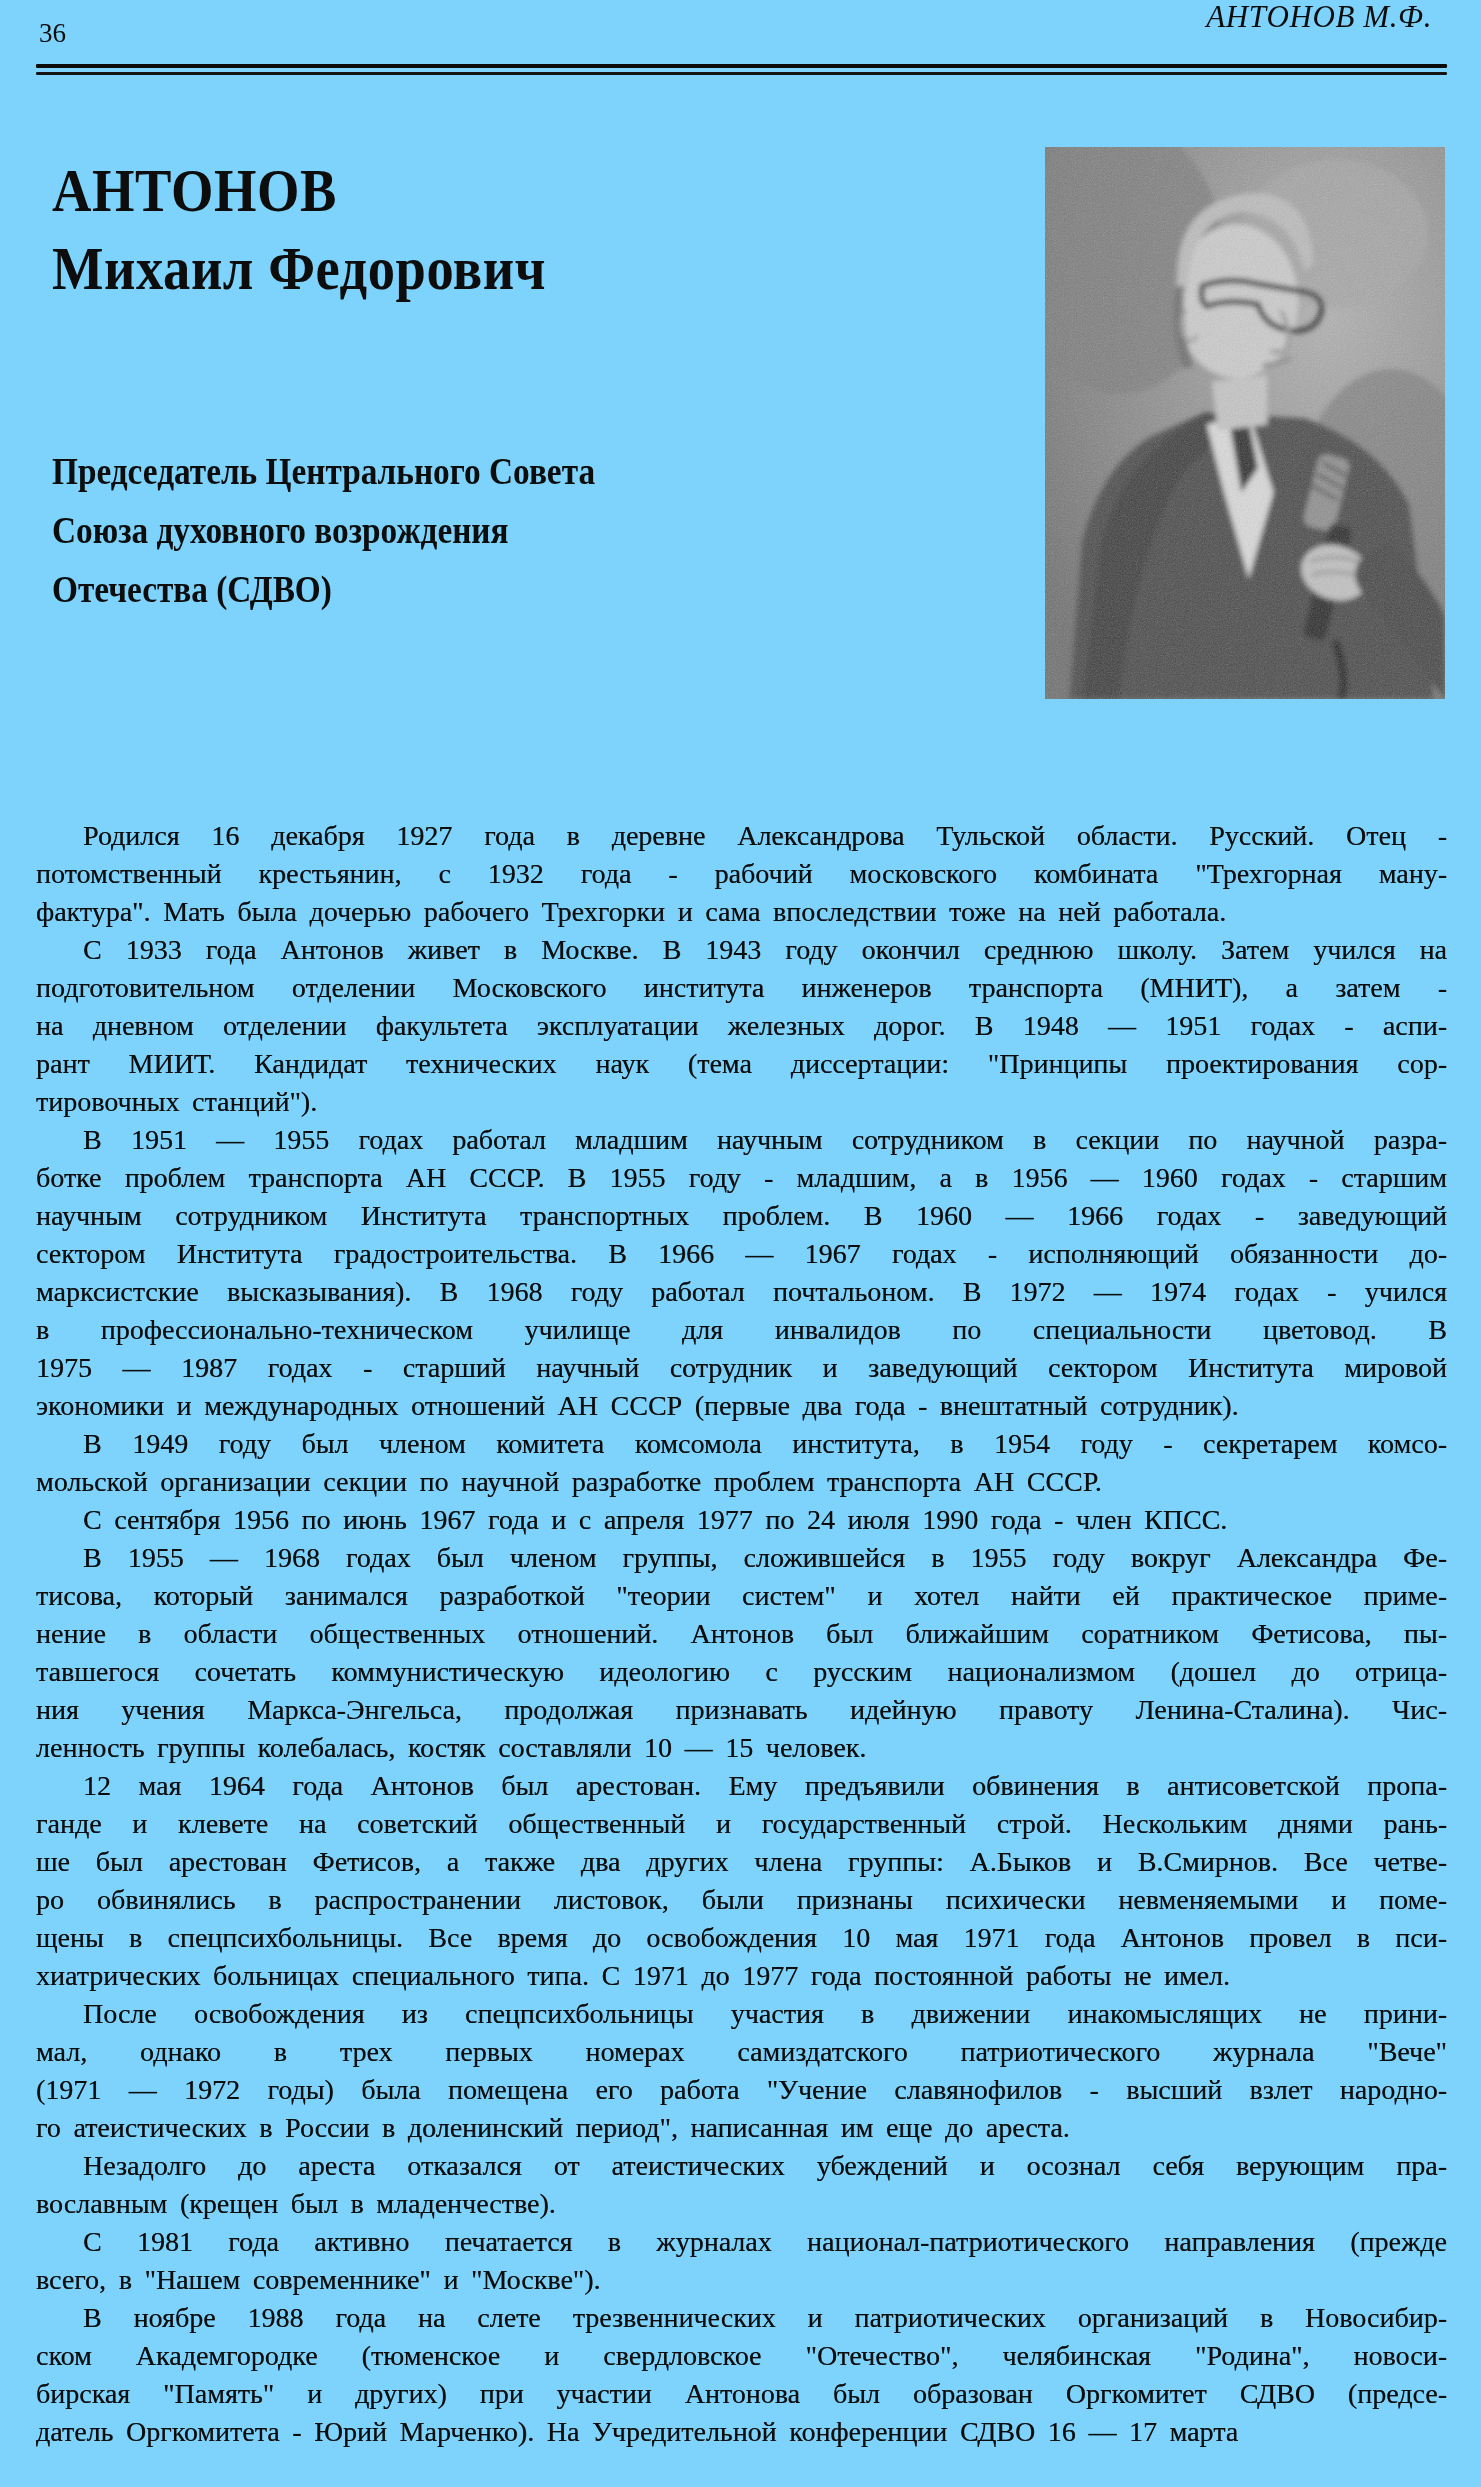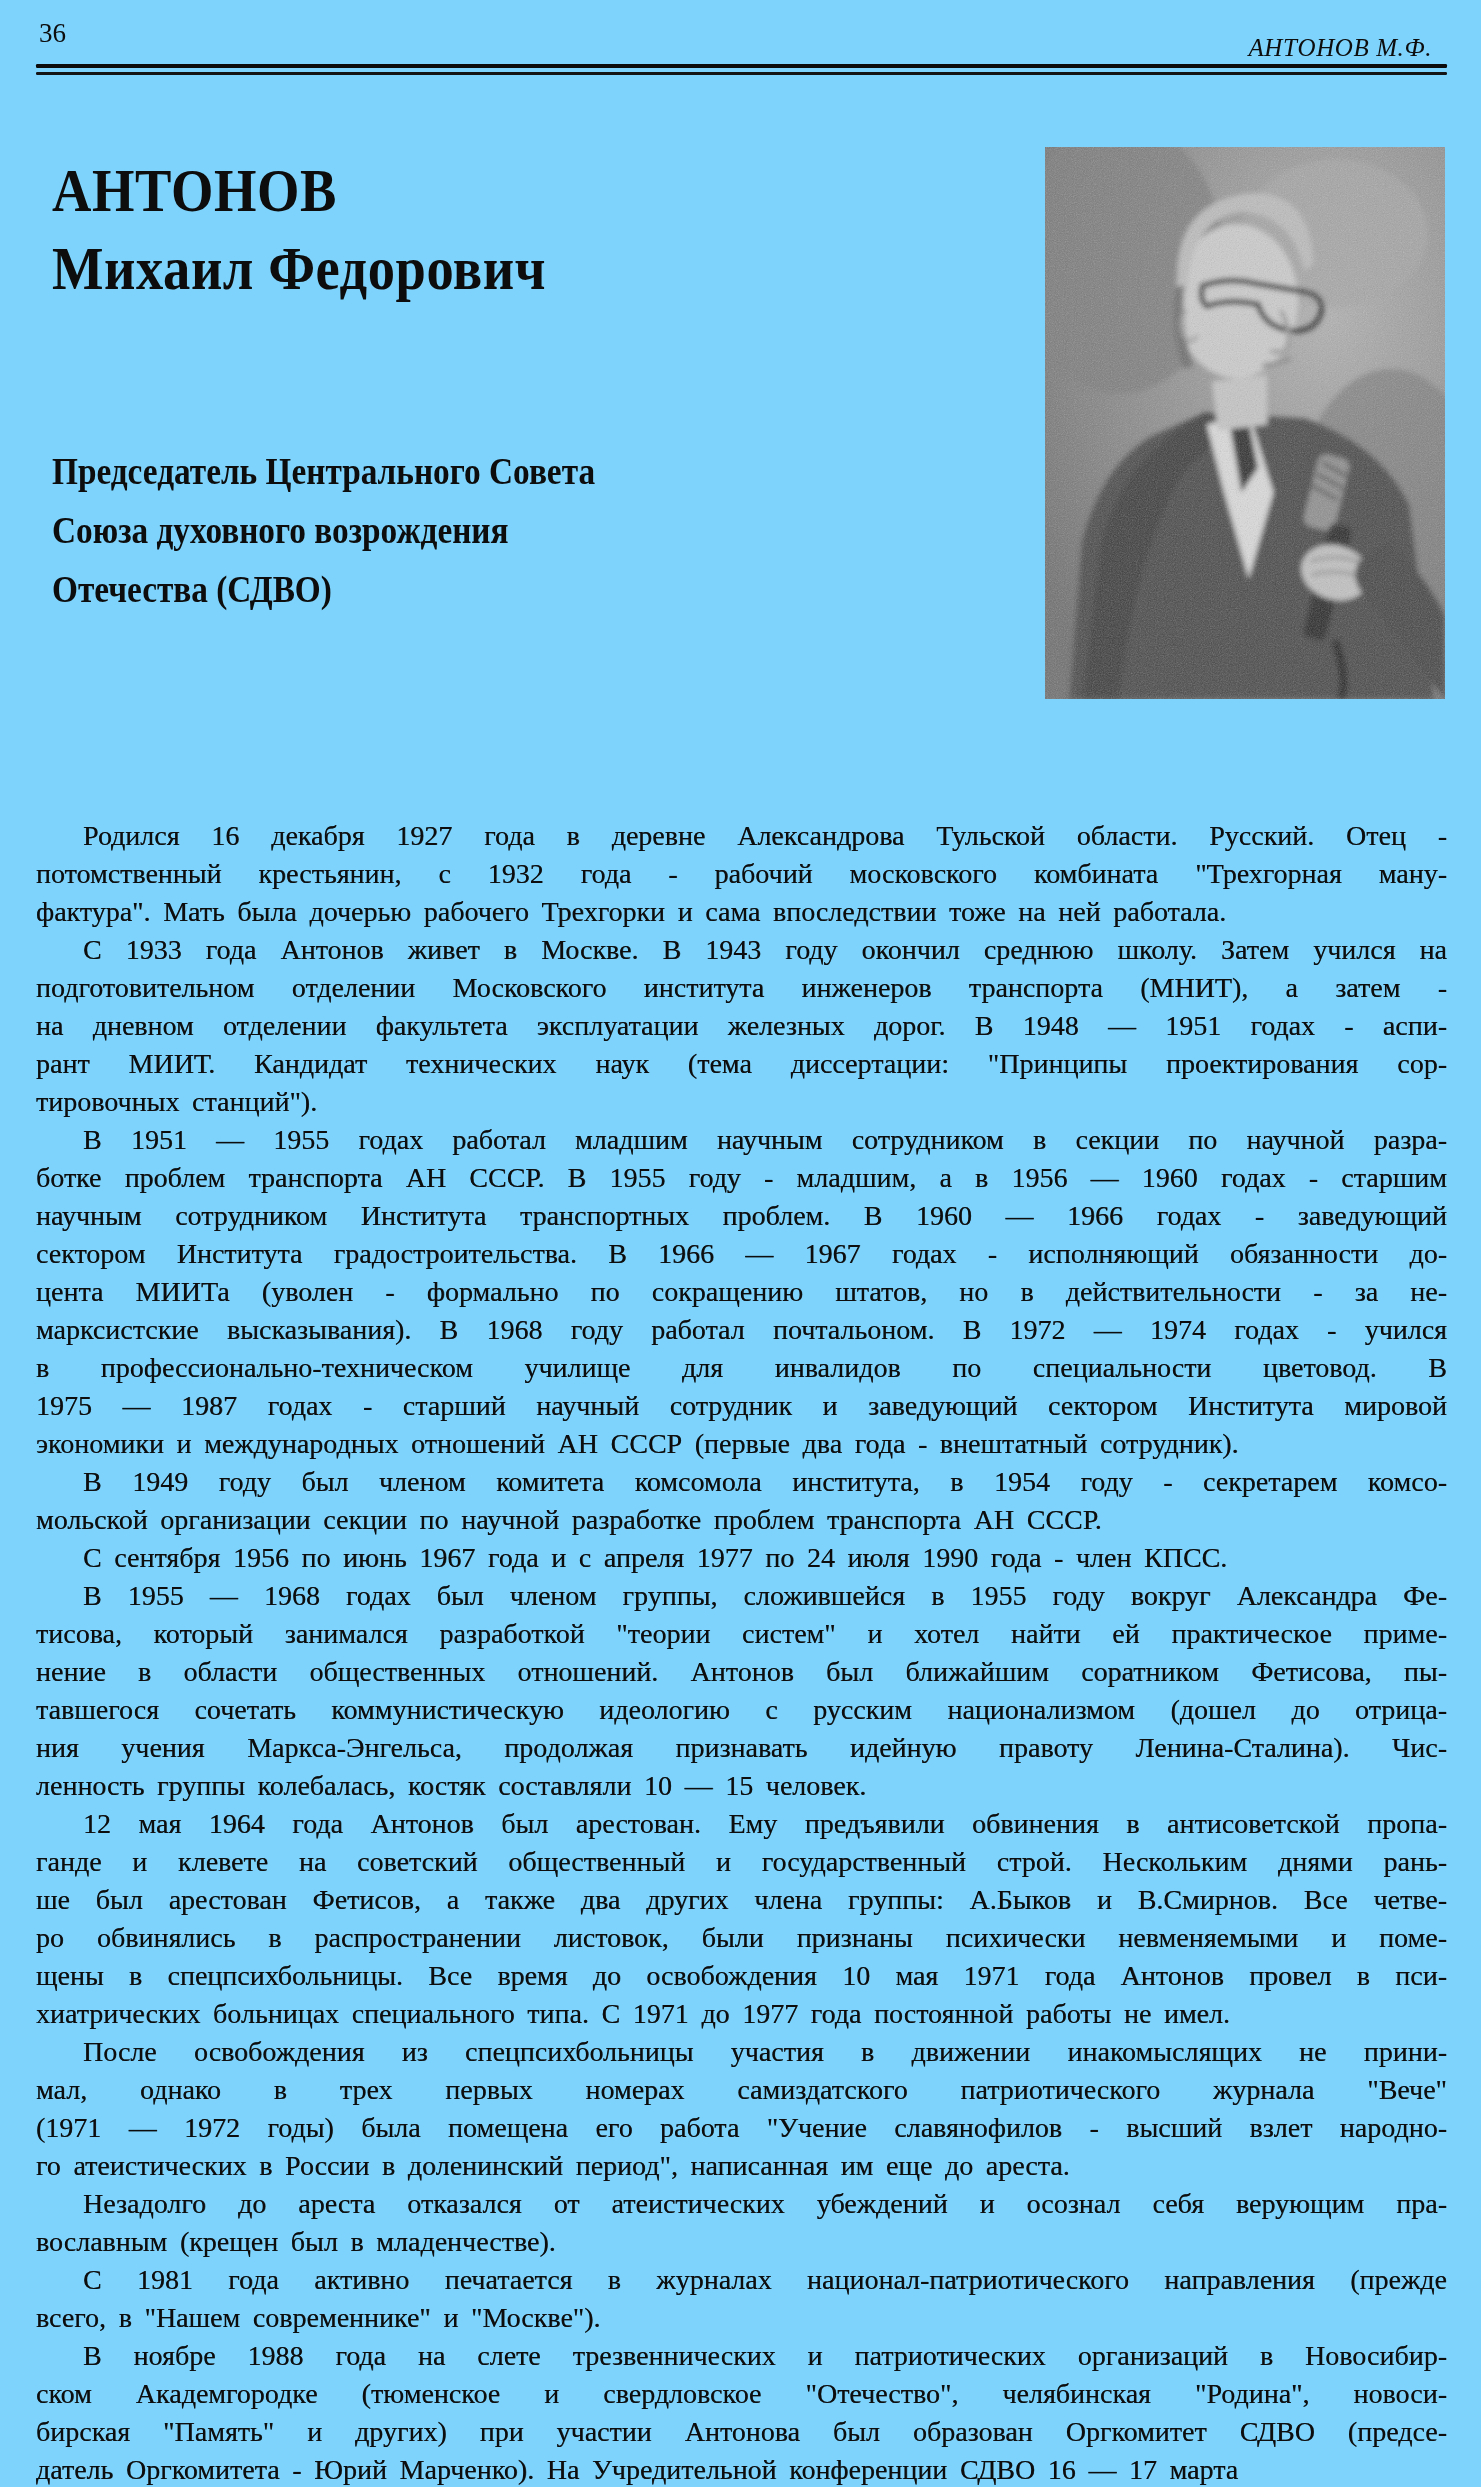--- a/index.html
+++ b/index.html
@@ -10,22 +10,22 @@
     font-family:"Liberation Serif","DejaVu Serif",serif;
     color:#0d0d0d;
     overflow:hidden;
   }
   
   .page-number{
     position:absolute;left:39px;top:20px;
     font-size:27px;line-height:27px;
   }
   .running-head{
-    position:absolute;right:49px;top:32px;
-    font-size:25px;line-height:31px;
+    position:absolute;right:49px;top:1px;
+    font-size:31px;line-height:31px;
     font-style:italic;
     letter-spacing:0.6px;
   }
   .rule-top{
     position:absolute;left:36px;top:64px;width:1411px;height:3.7px;
     background:#0b0b0b;border-radius:1.2px;
   }
   .rule-bottom{
     position:absolute;left:36px;top:72px;width:1411px;height:2.5px;
     background:#141414;border-radius:1.2px;
@@ -153,21 +153,20 @@
       <div class="line last">фактура". Мать была дочерью рабочего Трехгорки и сама впоследствии тоже на ней работала.</div>
       <div class="line first">С 1933 года Антонов живет в Москве. В 1943 году окончил среднюю школу. Затем учился на</div>
       <div class="line">подготовительном отделении Московского института инженеров транспорта (МНИТ), а затем -</div>
       <div class="line">на дневном отделении факультета эксплуатации железных дорог. В 1948 — 1951 годах - аспи-</div>
       <div class="line">рант МИИТ. Кандидат технических наук (тема диссертации: "Принципы проектирования сор-</div>
       <div class="line last">тировочных станций").</div>
       <div class="line first">В 1951 — 1955 годах работал младшим научным сотрудником в секции по научной разра-</div>
       <div class="line">ботке проблем транспорта АН СССР. В 1955 году - младшим, а в 1956 — 1960 годах - старшим</div>
       <div class="line">научным сотрудником Института транспортных проблем. В 1960 — 1966 годах - заведующий</div>
       <div class="line">сектором Института градостроительства. В 1966 — 1967 годах - исполняющий обязанности до-</div>
-      <div class="line">цента МИИТа (уволен - формально по сокращению штатов, но в действительности - за не-</div>
       <div class="line">марксистские высказывания). В 1968 году работал почтальоном. В 1972 — 1974 годах - учился</div>
       <div class="line">в профессионально-техническом училище для инвалидов по специальности цветовод. В</div>
       <div class="line">1975 — 1987 годах - старший научный сотрудник и заведующий сектором Института мировой</div>
       <div class="line last">экономики и международных отношений АН СССР (первые два года - внештатный сотрудник).</div>
       <div class="line first">В 1949 году был членом комитета комсомола института, в 1954 году - секретарем комсо-</div>
       <div class="line last">мольской организации секции по научной разработке проблем транспорта АН СССР.</div>
       <div class="line first last">С сентября 1956 по июнь 1967 года и с апреля 1977 по 24 июля 1990 года - член КПСС.</div>
       <div class="line first">В 1955 — 1968 годах был членом группы, сложившейся в 1955 году вокруг Александра Фе-</div>
       <div class="line">тисова, который занимался разработкой "теории систем" и хотел найти ей практическое приме-</div>
       <div class="line">нение в области общественных отношений. Антонов был ближайшим соратником Фетисова, пы-</div>

